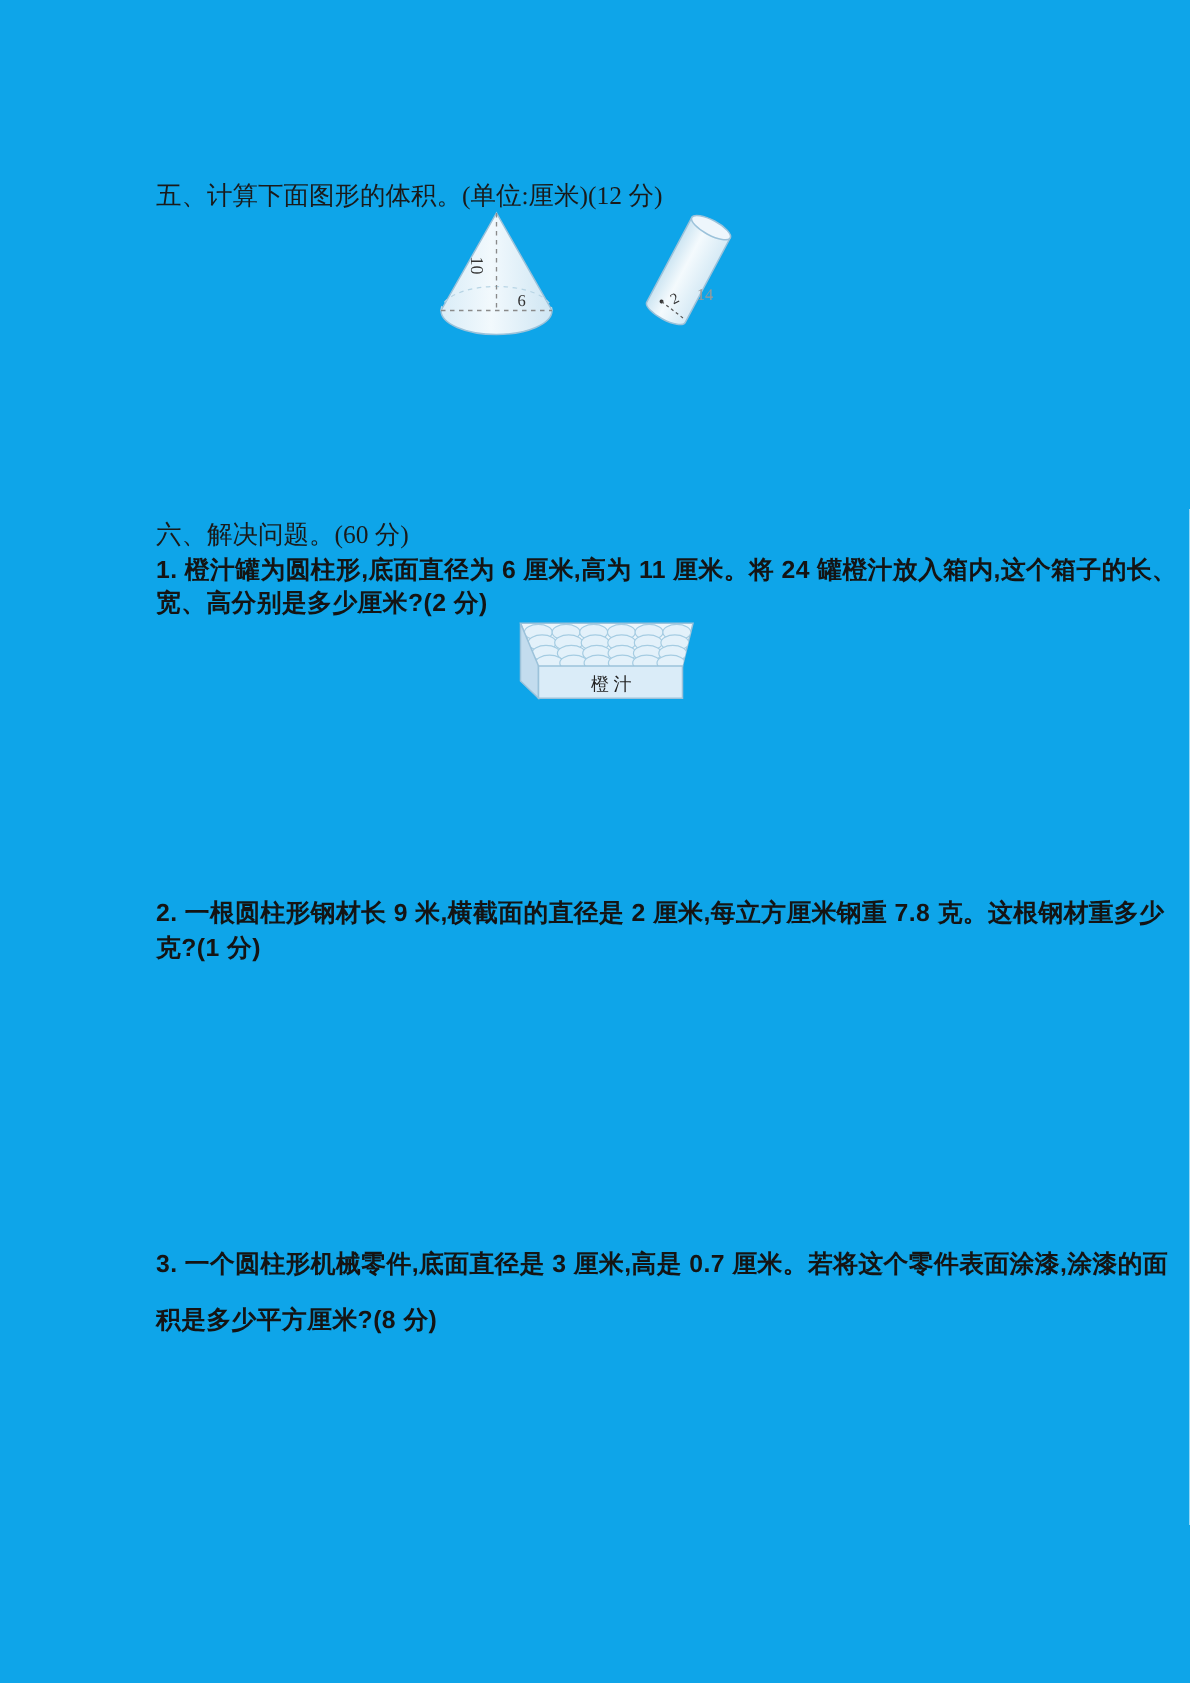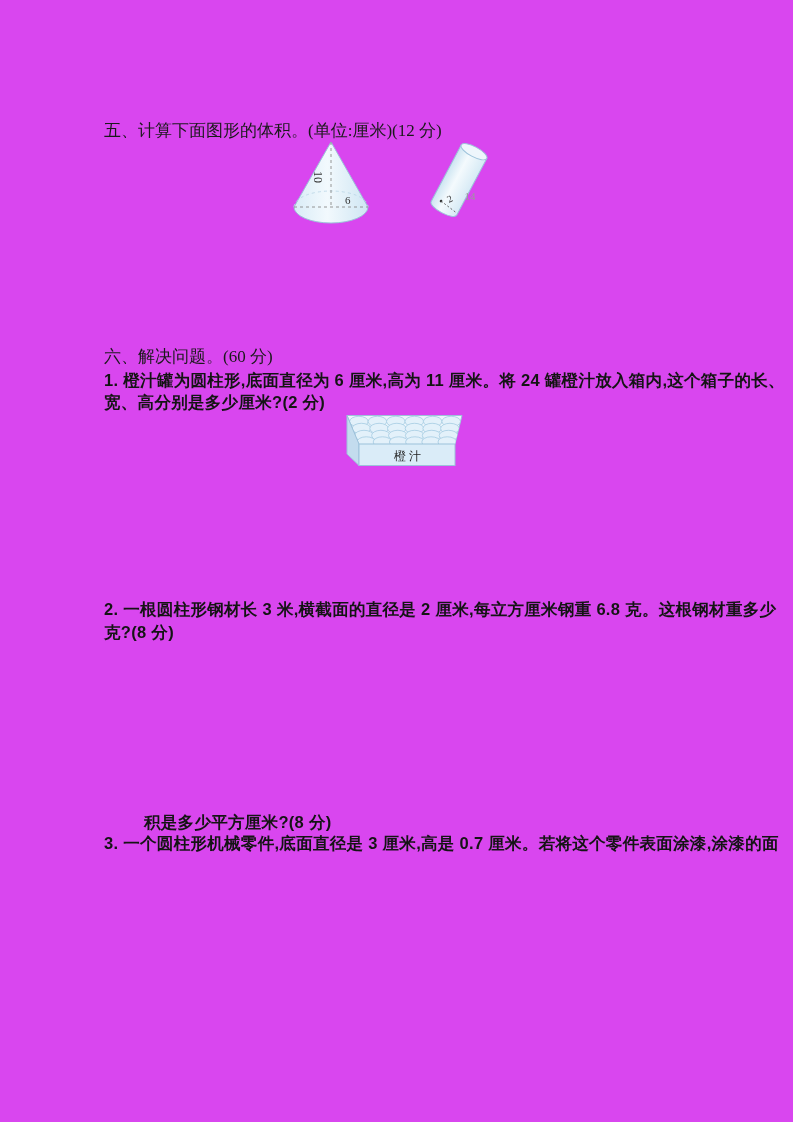--- a/index.html
+++ b/index.html
@@ -1,20 +1,20 @@
 <!DOCTYPE html>
 <html><head>
 <meta charset="utf-8">
 <style>
   html, body { margin: 0; padding: 0; background: #ffffff; }
   .page {
     position: relative;
     width: 793px;
     height: 1122px;
-    background: #d946ef;
+    background: #0ea5e9;
     overflow: hidden;
     font-family: "Liberation Serif", "DejaVu Serif", serif;
     color: #1a1a1a;
   }
   .line {
     position: absolute;
     white-space: nowrap;
     font-size: 17px;
     line-height: 22px;
   }
@@ -120,19 +120,19 @@
       <ellipse cx="431.1" cy="442" rx="9.3" ry="5.2"></ellipse>
       <ellipse cx="447.3" cy="442" rx="9.3" ry="5.2"></ellipse>
     </g>
 
     <polygon points="347,415.5 359,444 359,465.5 347,454" fill="#c3dcee" stroke="#9cc2da" stroke-width="1"></polygon>
 
     <rect x="359" y="444" width="96" height="21.5" fill="#daecf8" stroke="#9cc2da" stroke-width="1"></rect>
     <text class="can-label" x="409" y="460" text-anchor="middle">橙汁</text>
   </svg>
 
-  <div class="line qtext" style="left:104px; top:598px;">2. 一根圆柱形钢材长 3 米,横截面的直径是 2 厘米,每立方厘米钢重 6.8 克。这根钢材重多少</div>
-  <div class="line qtext" style="left:104px; top:621px;">克?(8 分)</div>
+  <div class="line qtext" style="left:104px; top:598px;">2. 一根圆柱形钢材长 9 米,横截面的直径是 2 厘米,每立方厘米钢重 7.8 克。这根钢材重多少</div>
+  <div class="line qtext" style="left:104px; top:621px;">克?(1 分)</div>
 
   <div class="line qtext" style="left:104px; top:832px;">3. 一个圆柱形机械零件,底面直径是 3 厘米,高是 0.7 厘米。若将这个零件表面涂漆,涂漆的面</div>
-  <div class="line qtext" style="left:104px; top:811px;margin-left:40px;">积是多少平方厘米?(8 分)</div>
+  <div class="line qtext" style="left:104px; top:869px;">积是多少平方厘米?(8 分)</div>
 
 </div>
 
 </body></html>

